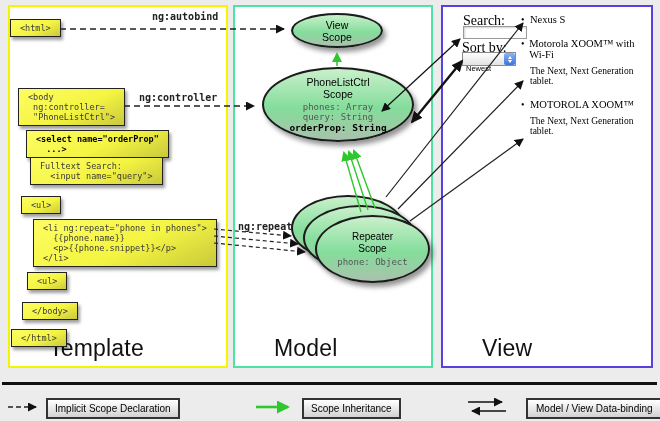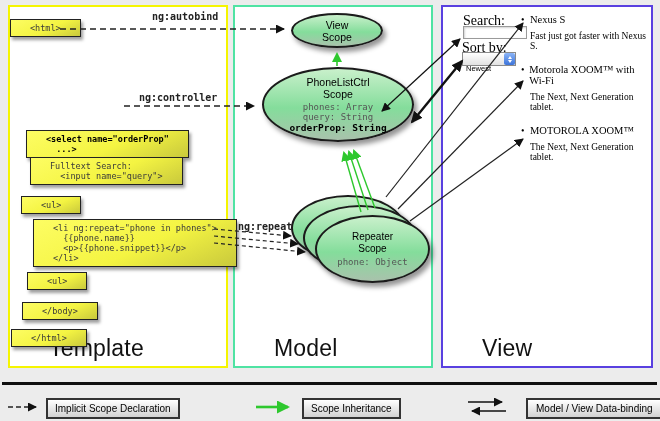--- a/index.html
+++ b/index.html
@@ -8,21 +8,21 @@
   .panel{position:absolute;top:5px;height:363px;background:#ffffff;box-sizing:border-box;}
   #panel-template{left:8px;width:220px;border:2px solid #f5f500;}
   #panel-model{left:233px;width:200px;border:2px solid #4fe3a3;}
   #panel-view{left:441px;width:212px;border:2px solid #5940e0;}
   .panel-label{position:absolute;bottom:4px;left:0;width:100%;
                font-size:23px;color:#111;letter-spacing:.2px;margin-left:39px;}
   .pre{white-space:pre;}
   .ybox{position:absolute;background:linear-gradient(155deg,#fdfd63 0%,#f4f442 55%,#c9c93c 100%);
         border:1px solid #222;box-shadow:2px 3px 3px rgba(0,0,0,.38);
         font-family:"DejaVu Sans Mono",monospace;font-size:8.5px;line-height:10px;
-        color:#3a3a3a;padding:3px 19px;white-space:pre;}
+        color:#3a3a3a;padding:3px 9px;white-space:pre;}
   .ybox.bold{font-weight:bold;color:#000;}
   .ellipse{position:absolute;border:2px solid #1b1b1b;border-radius:50%;
            background:linear-gradient(180deg,#c9f0cb 0%,#84dd9b 55%,#a9c2ac 100%);
            box-shadow:3px 4px 5px rgba(0,0,0,.42);
            display:flex;flex-direction:column;align-items:center;justify-content:center;
            text-align:center;box-sizing:border-box;}
   .ellipse .etitle{font-size:10.5px;line-height:12px;color:#000;}
   .ellipse .eprops{font-family:"DejaVu Sans Mono",monospace;font-size:9px;line-height:10px;color:#555;margin-top:2px;}
   .ellipse .epropbold{font-family:"DejaVu Sans Mono",monospace;font-size:9.5px;line-height:11px;color:#000;font-weight:bold;}
   .anno{position:absolute;font-family:"DejaVu Sans Mono",monospace;font-weight:bold;
@@ -61,20 +61,23 @@
     <div class="panel-label">Template</div>
   </div>
   <div class="panel" id="panel-model">
     <div class="panel-label">Model</div>
   </div>
   <div class="panel" id="panel-view">
     <div class="panel-label">View</div>
   </div>
 
   <div class="ybox" style="left:10px;top:19px;">&lt;html&gt;</div>
+  <div class="ybox" style="left:18px;top:88px;">&lt;body
+ ng:controller=
+ "PhoneListCtrl"&gt;</div>
   <div class="ybox bold" style="left:26px;top:130px;">&lt;select name="orderProp"
   ...&gt;</div>
   <div class="ybox" style="left:30px;top:157px;">Fulltext Search:
   &lt;input name="query"&gt;</div>
   <div class="ybox" style="left:21px;top:196px;">&lt;ul&gt;</div>
   <div class="ybox" style="left:33px;top:219px;">&lt;li ng:repeat="phone in phones"&gt;
   {{phone.name}}
   &lt;p&gt;{{phone.snippet}}&lt;/p&gt;
 &lt;/li&gt;</div>
   <div class="ybox" style="left:27px;top:272px;">&lt;ul&gt;</div>
@@ -116,21 +119,20 @@
         <span class="tri-down"></span>
     </span>
   </div>
 
   <div id="view-items">
     <div class="vitem">
       <div class="trow">
           <span class="bullet">•</span>
         <span>Nexus S</span>
         </div>
-      <div class="vdesc">Fast just got faster with Nexus S.</div>
     </div>
     <div class="vitem">
       <div class="trow">
           <span class="bullet">•</span>
         <span>Motorola XOOM™ with Wi-Fi</span>
         </div>
       <div class="vdesc">The Next, Next Generation tablet.</div>
     </div>
     <div class="vitem">
       <div class="trow">

